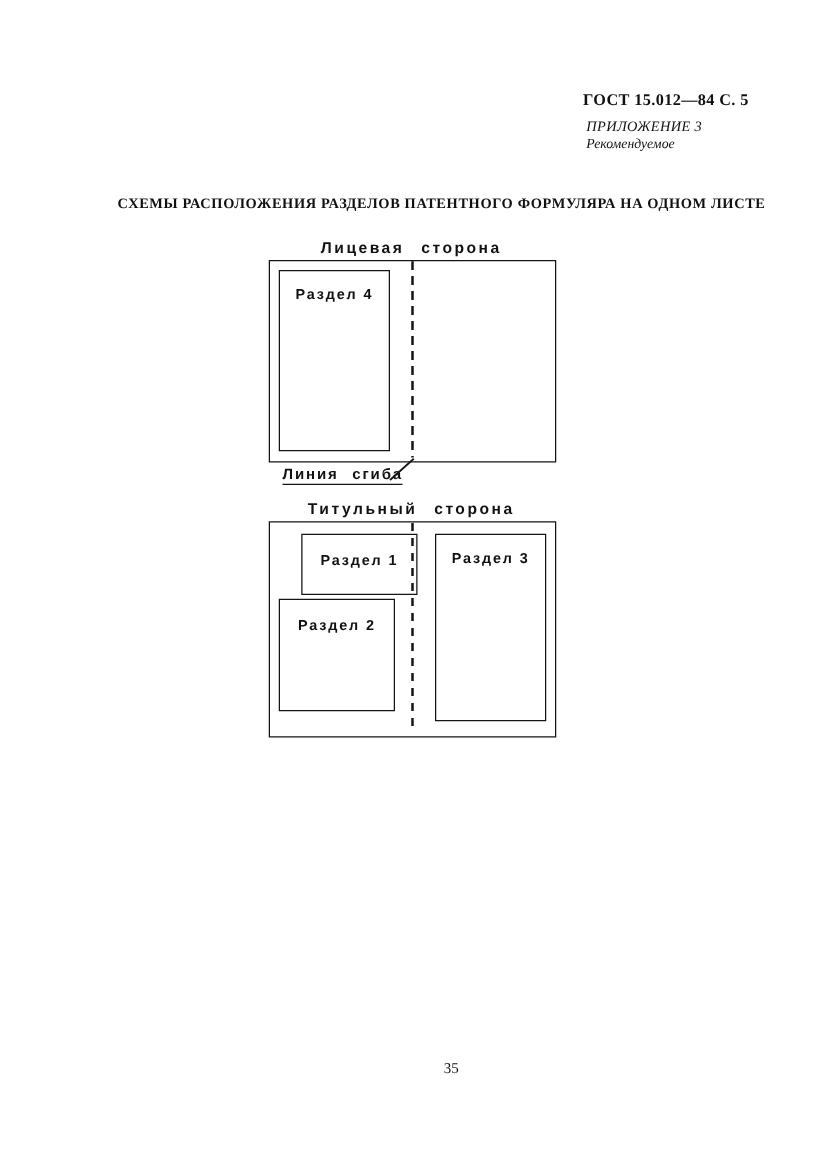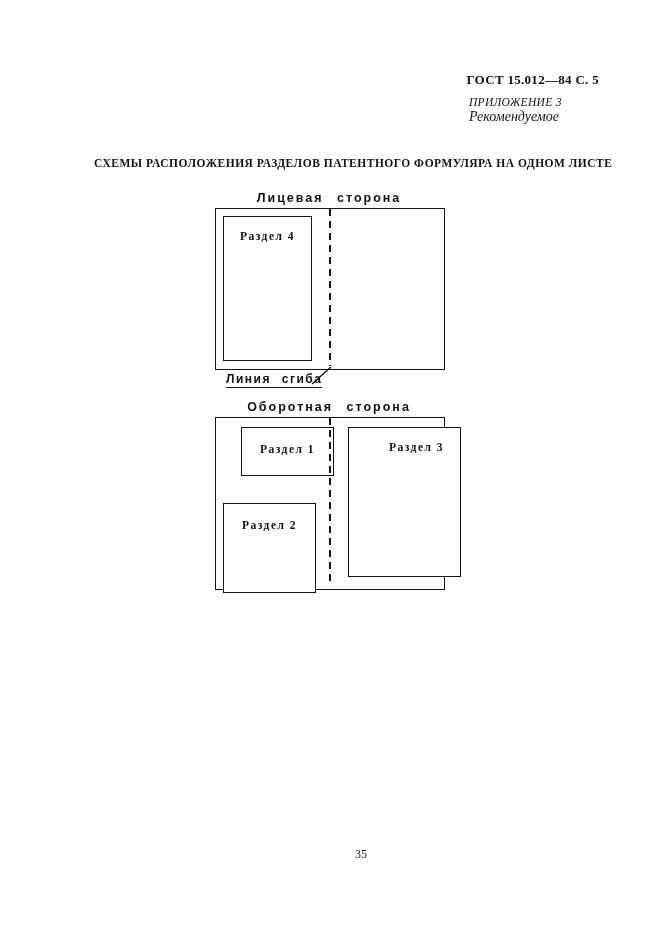--- a/index.html
+++ b/index.html
@@ -32,21 +32,21 @@
     right: 74px;
     width: 130px;
     font-style: italic;
   }
   .appendix-label {
     font-size: 11.5px;
     letter-spacing: 0.3px;
     white-space: nowrap;
   }
   .appendix-note {
-    font-size: 14px;
+    font-size: 11px;
     margin-top: 1px;
     white-space: nowrap;
   }
   .doc-title {
     top: 157px;
     left: 82px;
     width: 500px;
     font-size: 11.5px;
     font-weight: bold;
     letter-spacing: 0.5px;
@@ -57,21 +57,21 @@
   .diag-caption {
     font-family: "Liberation Sans", sans-serif;
     font-weight: bold;
     font-size: 12.5px;
     letter-spacing: 2px;
     word-spacing: 8px;
     white-space: nowrap;
     text-align: center;
   }
   .box-label {
-    font-family: Liberation Serif, serif;
+    font-family: Liberation Sans, sans-serif;
     font-weight: bold;
     font-size: 11.5px;
     letter-spacing: 1.5px;
     white-space: nowrap;
   }
 
   .sheet {
     border: 1.6px solid #141414;
     background: #ffffff;
   }
@@ -128,24 +128,24 @@
     top: 363px;
     left: 297px;
   }
 
   .back-caption { top: 400px; left: 203px; width: 228px; }
   .back-sheet { left: 203px; top: 417px; width: 228px; height: 171px; }
 
   .section1-box { left: 25px; top: 9px; width: 91px; height: 47px; }
   .section1-box .box-label { display: inline-block; margin-top: 15px; }
 
-  .section2-box { left: 7px; top: 85px; width: 91px; height: 88px; }
+  .section2-box { left: 7px; top: 61px; width: 91px; height: 88px; }
   .section2-box .box-label { display: inline-block; margin-top: 15px; }
 
-  .section3-box { left: 132px; top: 9px; width: 87px; height: 148px; padding-left: 24px; }
+  .section3-box { left: 132px; top: 9px; width: 87px; height: 148px; }
   .section3-box .box-label { display: inline-block; margin-top: 13px; }
 
   .back-fold { left: 113px; top: 0px; height: 168px; }
 
   .page-number {
     top: 847px;
     left: 0;
     width: 630px;
     text-align: center;
     font-size: 12px;
@@ -173,21 +173,21 @@
       <span class="box-label">Раздел 4</span>
     </div>
     <div class="dashed-fold front-fold"></div>
   </div>
 
   <div class="abs fold-label">Линия сгиба</div>
   <svg class="abs fold-connector" width="26" height="24">
     <line x1="3" y1="21" x2="22" y2="4" stroke="#141414" stroke-width="1.4"></line>
   </svg>
 
-  <div class="abs diag-caption back-caption">Оборотная сторона</div>
+  <div class="abs diag-caption back-caption">Титульный сторона</div>
 
   <div class="abs sheet back-sheet">
     <div class="inner-box section1-box">
       <span class="box-label">Раздел 1</span>
     </div>
     <div class="inner-box section2-box">
       <span class="box-label">Раздел 2</span>
     </div>
     <div class="dashed-fold back-fold"></div>
     <div class="inner-box section3-box">

